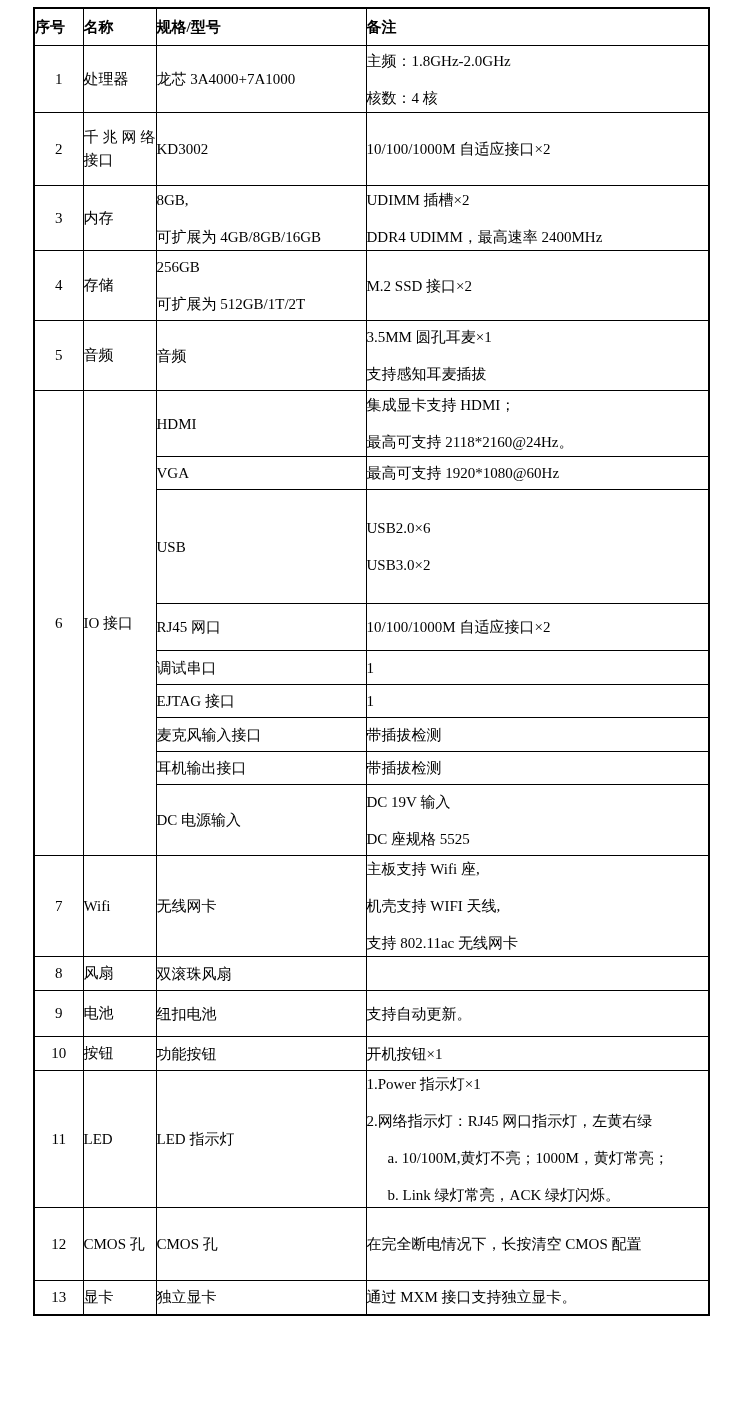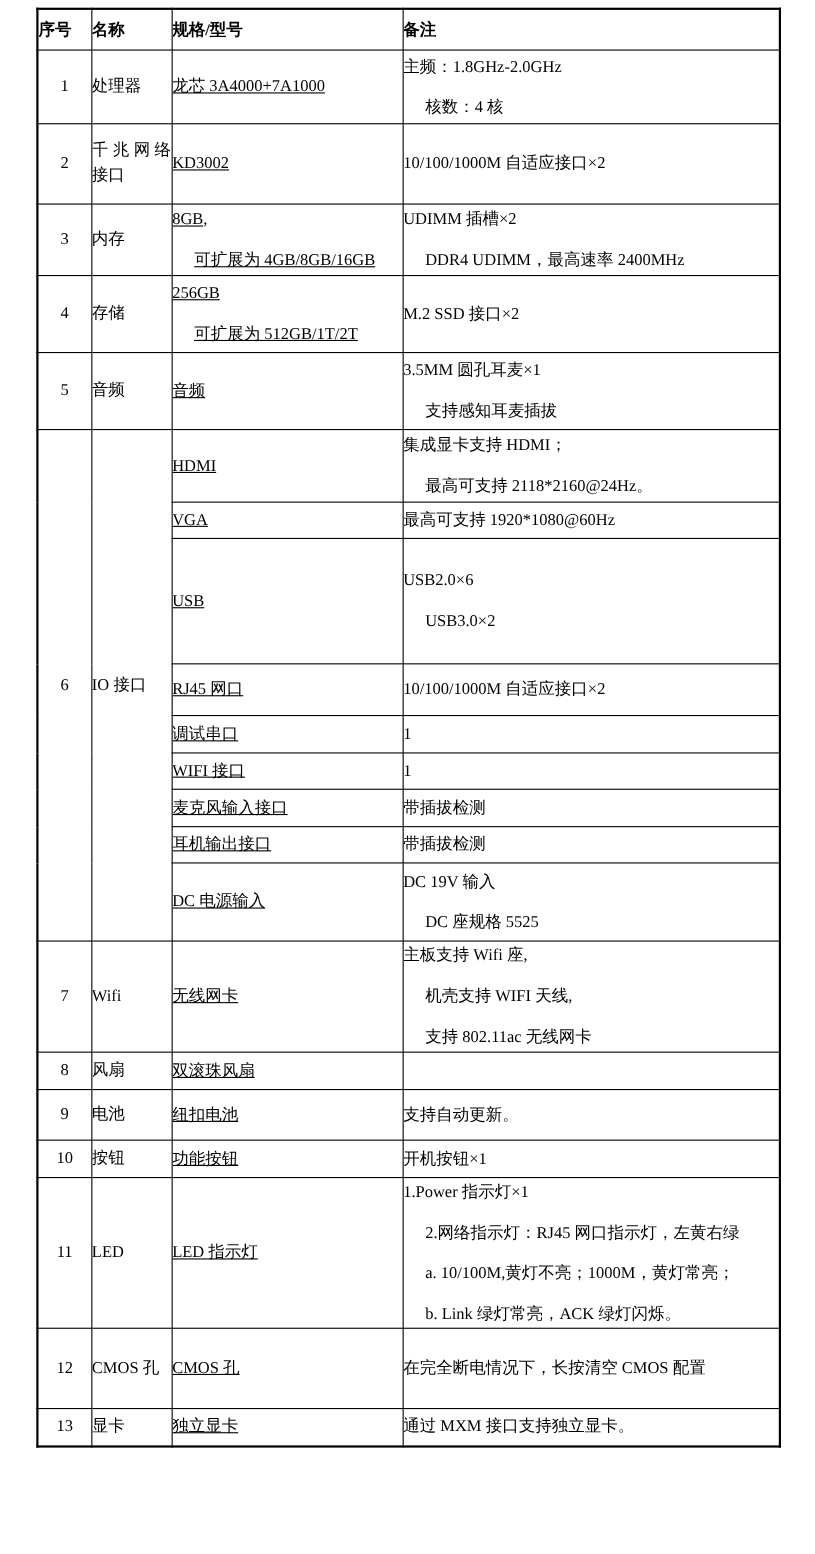--- a/index.html
+++ b/index.html
@@ -26,24 +26,24 @@
     font-weight: normal;
     overflow: hidden;
   }
   tr.hdr th { text-align: left; height: 36px; font-weight: bold; }
   td.c-no { text-align: center; }
   td.c-name {
     text-align: justify;
     padding: 0 11px 0 5px;
     line-height: 23px;
   }
-  td.c-spec { padding-left: 8px; padding-right: 4px; text-decoration: underline; }
+  td.c-spec { padding-left: 8px; padding-right: 4px; }
   td.c-note { padding-left: 9px; padding-right: 4px; margin-top: 24px; }
   .ln { line-height: 18px; white-space: nowrap; }
-  .ln + .ln { margin-top: 19px; padding-left: 20px; }
+  .ln + .ln { margin-top: 19px; }
   .ind { padding-left: 21px; }
   .foot-head {
     margin: 15px 0 0 56px;
     font-size: 16px;
     font-weight: bold;
   }
   .foot-body {
     margin: 24px 0 0 55px;
     font-size: 16px;
   }
@@ -167,21 +167,21 @@
       <tr style="height:34px">
         <td class="c-spec">
             <div class="ln">调试串口</div>
           </td>
         <td class="c-note">
             <div class="ln">1</div>
           </td>
       </tr>
       <tr style="height:33px">
         <td class="c-spec">
-            <div class="ln">WIFI 接口</div>
+            <div class="ln">EJTAG 接口</div>
           </td>
         <td class="c-note">
             <div class="ln">1</div>
           </td>
       </tr>
       <tr style="height:34px">
         <td class="c-spec">
             <div class="ln">麦克风输入接口</div>
           </td>
         <td class="c-note">

